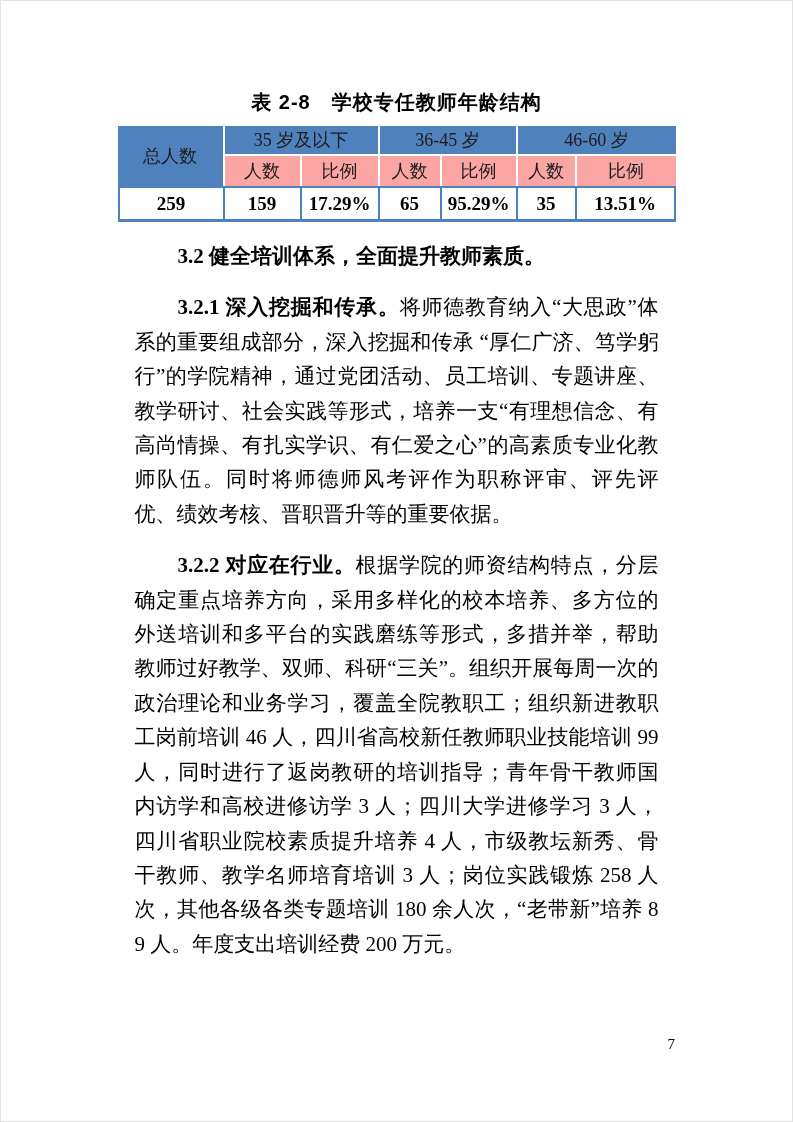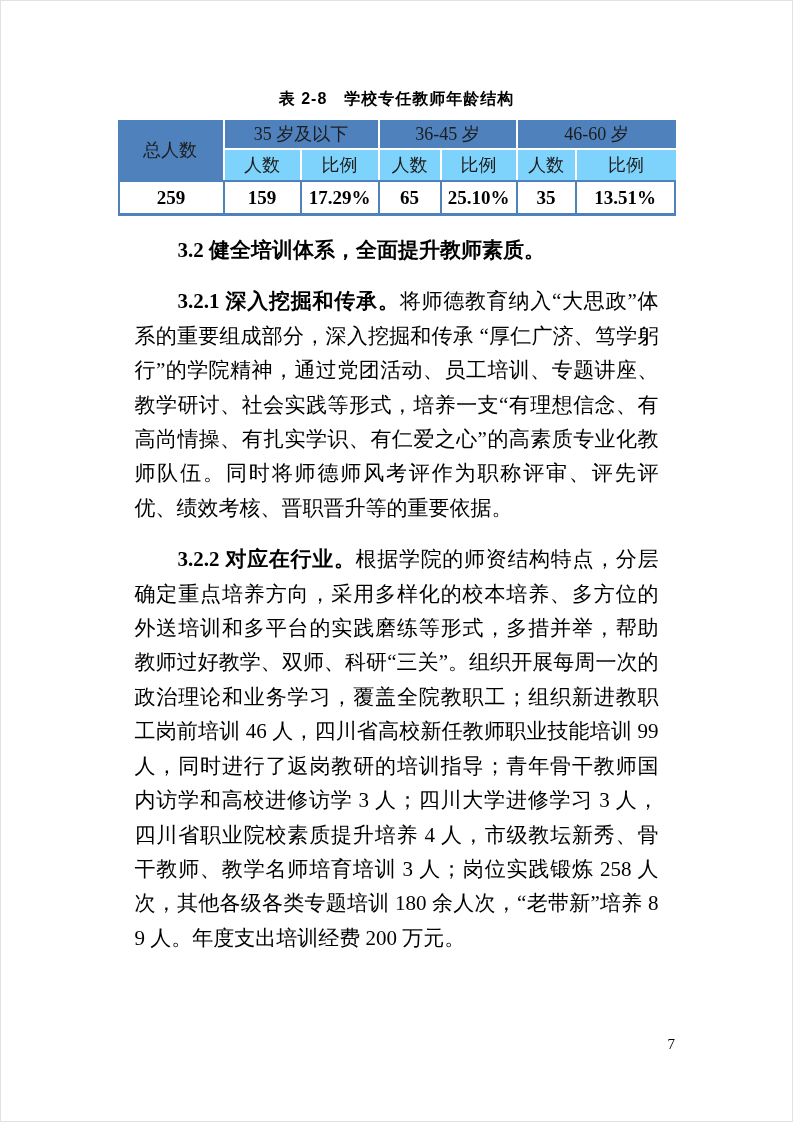--- a/index.html
+++ b/index.html
@@ -17,40 +17,40 @@
     background: #ffffff;
   }
   .content {
     width: 558px;
     margin: 88px auto 0 auto;
   }
   .table-title {
     text-align: center;
     font-family: "Liberation Sans", sans-serif;
     font-weight: 700;
-    font-size: 16px;
+    font-size: 20px;
     letter-spacing: 1px;
     margin-bottom: 10px;
     white-space: pre;
   }
   table.age-table {
     width: 558px;
     border-collapse: separate;
     border-spacing: 0;
     table-layout: fixed;
   }
   table.age-table td {
     text-align: center;
     vertical-align: middle;
     padding: 0;
     overflow: hidden;
     box-sizing: border-box;
   }
   .h-dark  { background: #4F81BD; color: #1c1c1c; font-size: 18px; height: 30px; }
-  .h-light { background: #7dd3fc; color: #1c1c1c; font-size: 18px; height: 30px; }
+  .h-light { background: #fca5a5; color: #1c1c1c; font-size: 18px; height: 30px; }
   .bw-r { border-right: 2px solid #ffffff; }
   .bw-b { border-bottom: 2px solid #ffffff; }
   tr.data-row td {
     background: #ffffff;
     font-size: 19px;
     height: 36px;
     border-top: 2px solid #4F81BD;
     border-bottom: 3px solid #4F81BD;
     border-right: 2px solid #4F81BD;
     font-weight: bold;
@@ -105,21 +105,21 @@
           <td class="h-light bw-r">人数</td>
           <td class="h-light bw-r">比例</td>
           <td class="h-light bw-r">人数</td>
           <td class="h-light">比例</td>
         </tr>
         <tr class="data-row">
           <td>259</td>
           <td>159</td>
           <td>17.29%</td>
           <td>65</td>
-          <td>25.10%</td>
+          <td>95.29%</td>
           <td>35</td>
           <td>13.51%</td>
         </tr>
       </tbody>
     </table>
 
     <div class="body-text">
       <p class="para">
         <b class="lead">3.2 健全培训体系，全面提升教师素质。</b><span></span>
       </p>

